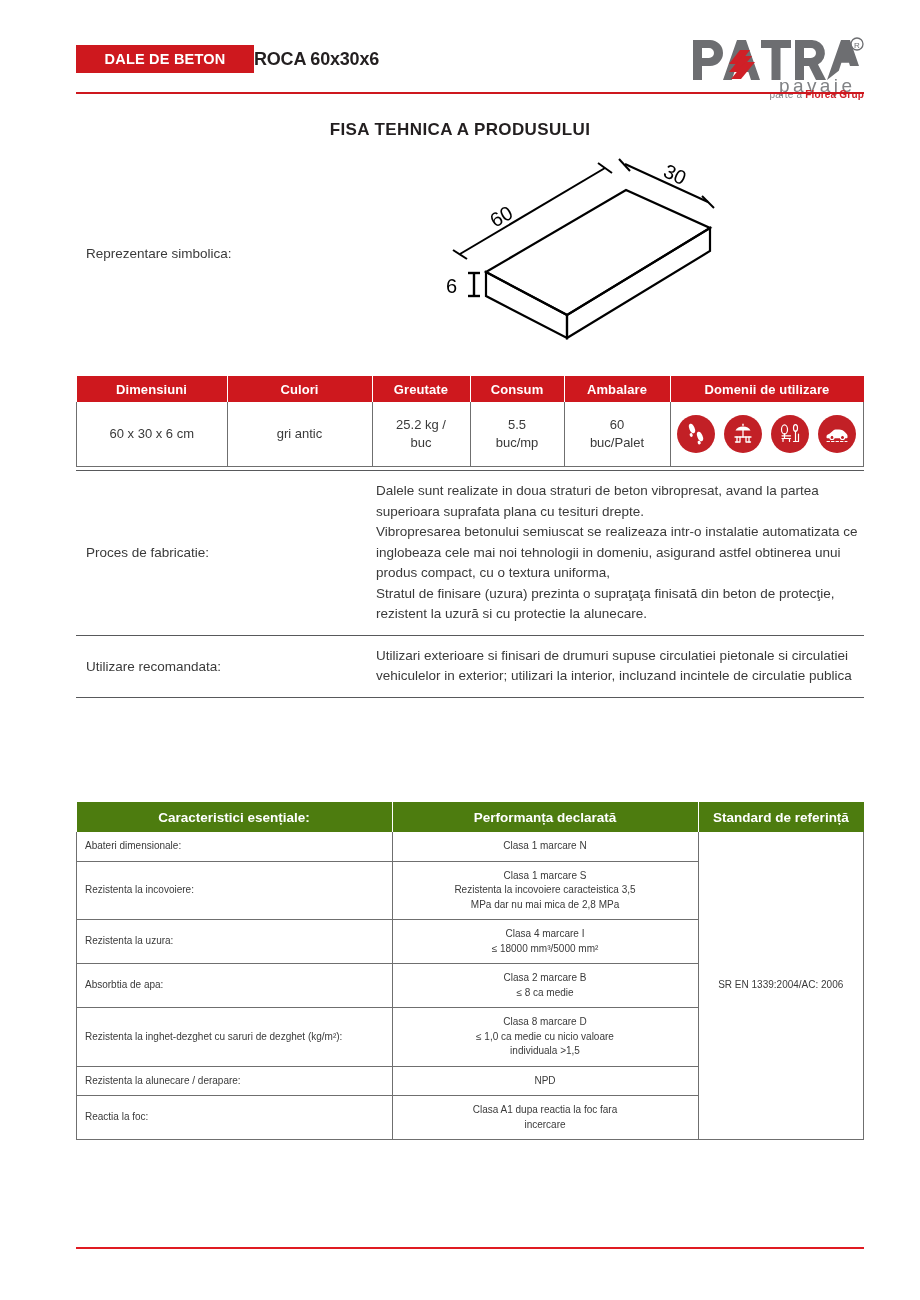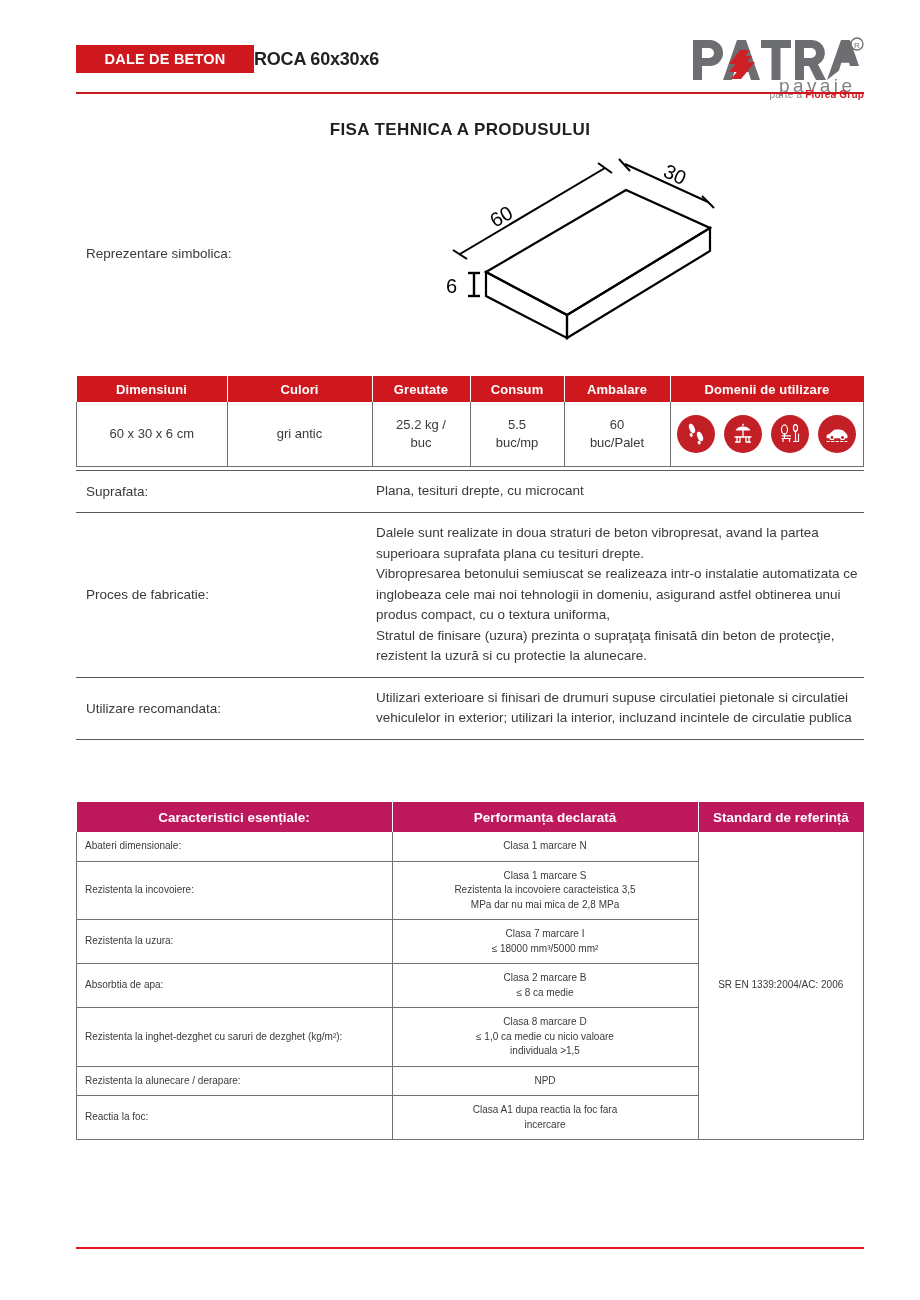--- a/index.html
+++ b/index.html
@@ -194,21 +194,21 @@
   
   .perf-table {
     position: absolute;
     left: 76px;
     top: 802px;
     width: 788px;
     border-collapse: collapse;
     table-layout: fixed;
   }
   .perf-table th {
-    background: #be185d;
+    background: #4d7c0f;
     color: #fff;
     font-size: 13.5px;
     font-weight: bold;
     height: 26px;
     text-align: center;
     border-left: 1px solid #ffffff;
     border-right: 1px solid #ffffff;
     padding: 2px 4px;
   }
   .perf-table th:first-child { border-left: none; }
@@ -417,26 +417,20 @@
               </svg>
             </div>
           </div>
         </td>
       </tr>
     </tbody>
   </table>
 
   <div class="desc-block">
 
-    <div class="desc-row">
-      <div class="desc-key">Suprafata:</div>
-      <div class="desc-val">
-        <p>Plana, tesituri drepte, cu microcant</p>
-      </div>
-    </div>
 
     <div class="desc-row">
       <div class="desc-key">Proces de fabricatie:</div>
       <div class="desc-val">
         <p>Dalele sunt realizate in doua straturi de beton vibropresat, avand la partea superioara suprafata plana cu tesituri drepte.</p>
         <p>Vibropresarea betonului semiuscat se realizeaza intr-o instalatie automatizata ce inglobeaza cele mai noi tehnologii in domeniu, asigurand astfel obtinerea unui produs compact, cu o textura uniforma,</p>
         <p>Stratul de finisare (uzura) prezinta o supraţaţa finisată din beton de protecţie, rezistent la uzură si cu protectie la alunecare.</p>
       </div>
     </div>
 
@@ -469,21 +463,21 @@
         <td class="char">Rezistenta la incovoiere:</td>
         <td class="perf">
           <span>Clasa 1 marcare S</span><br>
           <span>Rezistenta la incovoiere caracteistica 3,5</span><br>
           <span>MPa dar nu mai mica de 2,8 MPa</span>
         </td>
       </tr>
       <tr>
         <td class="char">Rezistenta la uzura:</td>
         <td class="perf">
-          <span>Clasa 7 marcare I</span><br>
+          <span>Clasa 4 marcare I</span><br>
           <span>≤ 18000 mm³/5000 mm²</span>
         </td>
       </tr>
       <tr>
         <td class="char">Absorbtia de apa:</td>
         <td class="perf">
           <span>Clasa 2 marcare B</span><br>
           <span>≤ 8 ca medie</span>
         </td>
       </tr>

